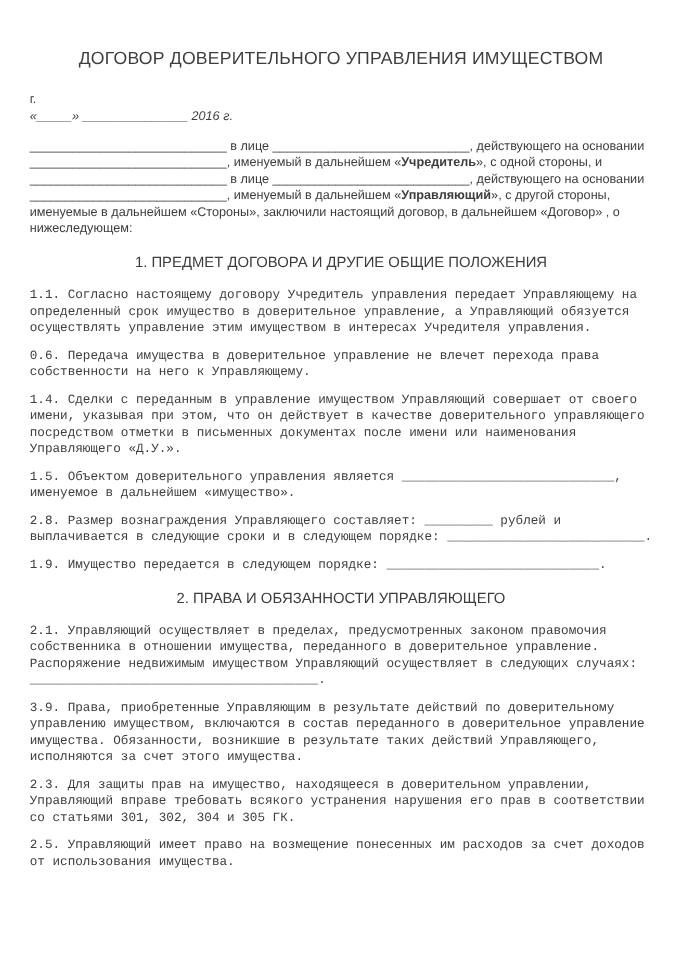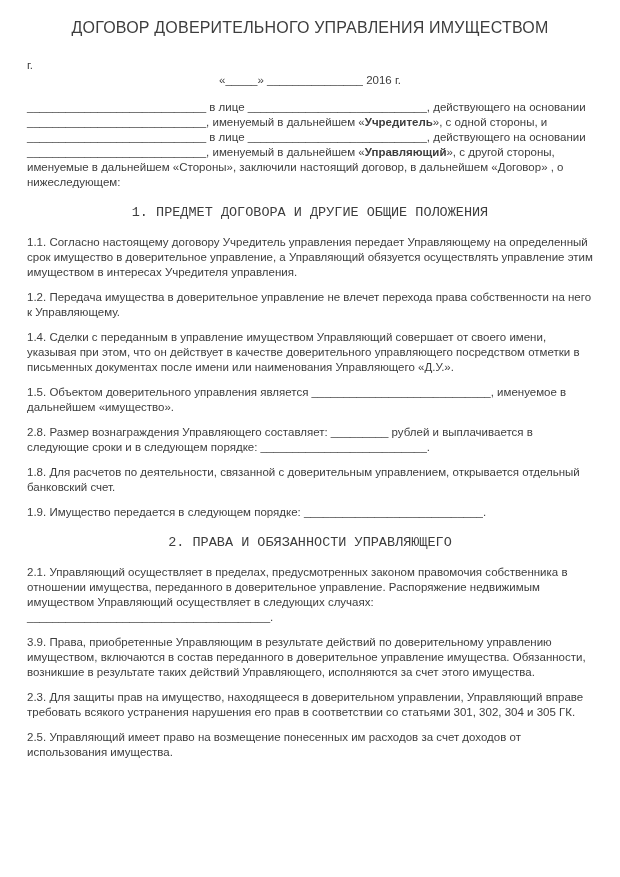--- a/index.html
+++ b/index.html
@@ -10,74 +10,74 @@
     color: #3d3d3d;
     font-family: "Liberation Sans", sans-serif;
     font-size: 11.5px;
     line-height: 15px;
     overflow: hidden;
   }
   .page {
     box-sizing: border-box;
     width: 620px;
     height: 877px;
-    padding: 19px 27px 0 27px;
+    padding: 45px 27px 0 27px;
   }
   .doc-title {
     font-size: 16px;
     line-height: 18px;
     font-weight: normal;
     text-align: center;
     margin: 0 0 21px 0;
     letter-spacing: 0.2px;
   }
   .city-line {
     margin: 0;
     text-align: left;
   }
   .date-line {
     margin: 0 0 12px 0;
-    text-align: center;
+    text-align: left;
+    font-style: italic;
   }
   .preamble {
     margin: 0 0 4px 0;
   }
   .section-heading {
     font-size: 13.5px;
     line-height: 16px;
     font-weight: normal;
     text-align: center;
     margin: 15px 0 14px 0;
-    font-family: Liberation Mono, monospace;
   }
   p.clause {
     margin: 0 0 10px 0;
+    font-family: Liberation Mono, monospace;
   }
 </style>
 </head>
 <body>
 
 <div class="page">
 
   <h1 class="doc-title">ДОГОВОР ДОВЕРИТЕЛЬНОГО УПРАВЛЕНИЯ ИМУЩЕСТВОМ</h1>
 
   <div class="city-line">г.</div>
 
   <div class="date-line">«_____» _______________ 2016 г.</div>
 
   <p class="preamble"><span>____________________________ в лице ____________________________, действующего на основании ____________________________, именуемый в дальнейшем «</span><span style="font-weight: bold;">Учредитель</span><span>», с одной стороны, и ____________________________ в лице ____________________________, действующего на основании ____________________________, именуемый в дальнейшем «</span><span style="font-weight: bold;">Управляющий</span><span>», с другой стороны, именуемые в дальнейшем «Стороны», заключили настоящий договор, в дальнейшем «Договор» , о нижеследующем:</span></p>
 
   <h2 class="section-heading">1. ПРЕДМЕТ ДОГОВОРА И ДРУГИЕ ОБЩИЕ ПОЛОЖЕНИЯ</h2>
 
   <p class="clause">1.1. Согласно настоящему договору Учредитель управления передает Управляющему на определенный срок имущество в доверительное управление, а Управляющий обязуется осуществлять управление этим имуществом в интересах Учредителя управления.</p>
-  <p class="clause">1.2. Передача имущества в доверительное управление не влечет перехода права собственности на него к Управляющему.</p>
+  <p class="clause">0.6. Передача имущества в доверительное управление не влечет перехода права собственности на него к Управляющему.</p>
   <p class="clause">1.4. Сделки с переданным в управление имуществом Управляющий совершает от своего имени, указывая при этом, что он действует в качестве доверительного управляющего посредством отметки в письменных документах после имени или наименования Управляющего «Д.У.».</p>
   <p class="clause">1.5. Объектом доверительного управления является ____________________________, именуемое в дальнейшем «имущество».</p>
   <p class="clause">2.8. Размер вознаграждения Управляющего составляет: _________ рублей и выплачивается в следующие сроки и в следующем порядке: __________________________.</p>
-  <p class="clause">1.8. Для расчетов по деятельности, связанной с доверительным управлением, открывается отдельный банковский счет.</p>
   <p class="clause">1.9. Имущество передается в следующем порядке: ____________________________.</p>
 
   <h2 class="section-heading">2. ПРАВА И ОБЯЗАННОСТИ УПРАВЛЯЮЩЕГО</h2>
 
   <p class="clause">2.1. Управляющий осуществляет в пределах, предусмотренных законом правомочия собственника в отношении имущества, переданного в доверительное управление. Распоряжение недвижимым имуществом Управляющий осуществляет в следующих случаях: ______________________________________.</p>
   <p class="clause">3.9. Права, приобретенные Управляющим в результате действий по доверительному управлению имуществом, включаются в состав переданного в доверительное управление имущества. Обязанности, возникшие в результате таких действий Управляющего, исполняются за счет этого имущества.</p>
   <p class="clause">2.3. Для защиты прав на имущество, находящееся в доверительном управлении, Управляющий вправе требовать всякого устранения нарушения его прав в соответствии со статьями 301, 302, 304 и 305 ГК.</p>
   <p class="clause">2.5. Управляющий имеет право на возмещение понесенных им расходов за счет доходов от использования имущества.</p>
 
 </div>

